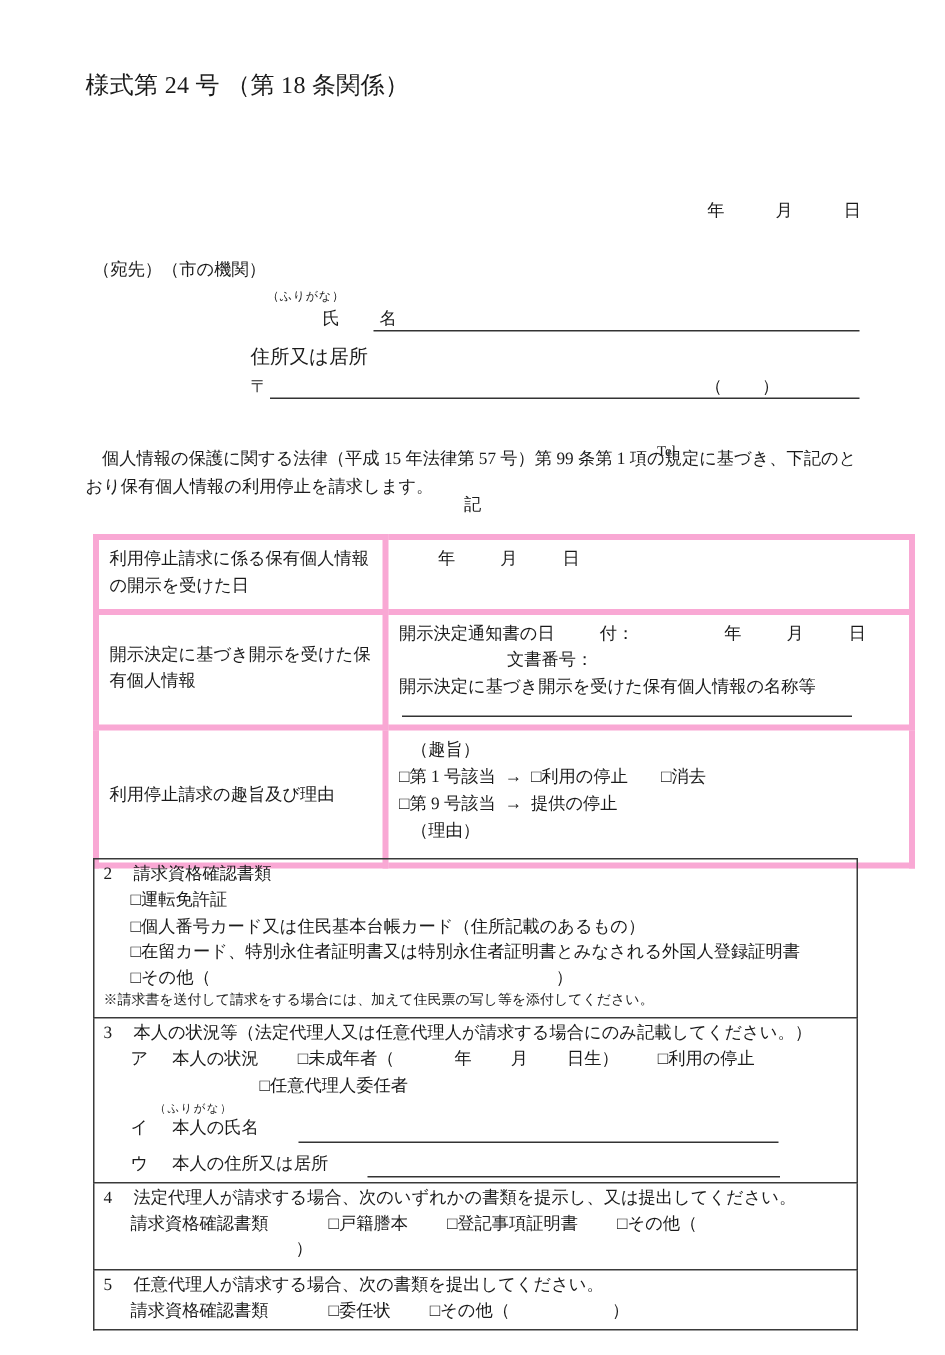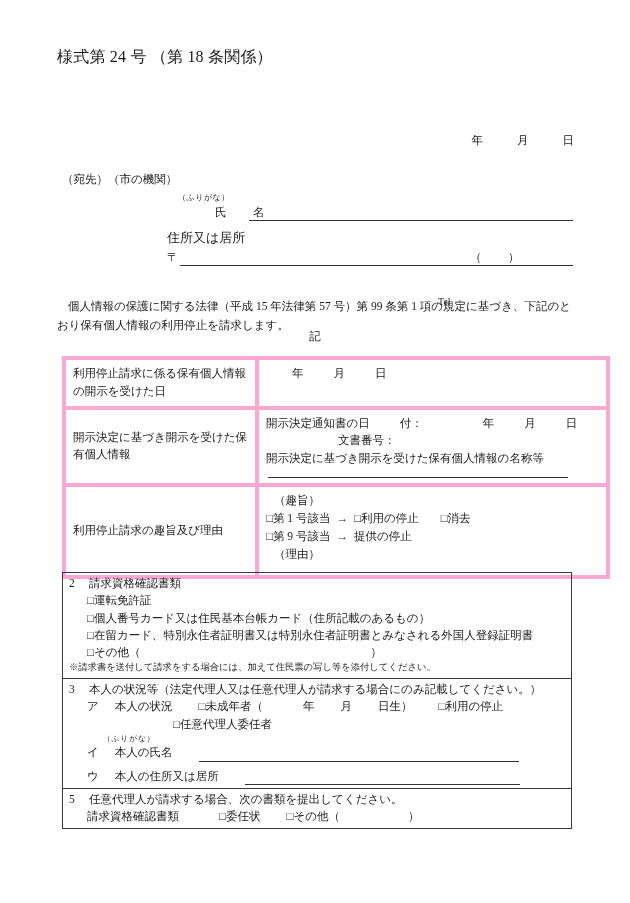--- a/index.html
+++ b/index.html
@@ -277,20 +277,28 @@
         <div class="sub-ind">
           <span>イ</span><span class="sp-s"></span><span>本人の氏名</span><span class="sp-m"></span><span class="inline-rule w-name"></span>
         </div>
         <div class="sub-ind" style="padding-top:6px;">
           <span>ウ</span><span class="sp-s"></span><span>本人の住所又は居所</span><span class="sp-m"></span><span class="inline-rule w-addr"></span>
         </div>
       </td>
     </tr>
     <tr>
       <td>
+        <div><span class="num">4</span><span>法定代理人が請求する場合、次のいずれかの書類を提示し、又は提出してください。</span></div>
+        <div class="sub-ind">
+          <span>請求資格確認書類</span><span class="sp-l"></span><span>□戸籍謄本</span><span class="sp-m"></span><span>□登記事項証明書</span><span class="sp-m"></span><span>□その他（</span><span class="paren-blank-m"></span><span>）</span>
+        </div>
+      </td>
+    </tr>
+    <tr>
+      <td>
         <div><span class="num">5</span><span>任意代理人が請求する場合、次の書類を提出してください。</span></div>
         <div class="sub-ind">
           <span>請求資格確認書類</span><span class="sp-l"></span><span>□委任状</span><span class="sp-m"></span><span>□その他（</span><span class="paren-blank-s"></span><span>）</span>
         </div>
       </td>
     </tr>
   </tbody>
     </table>
 
 </div>

